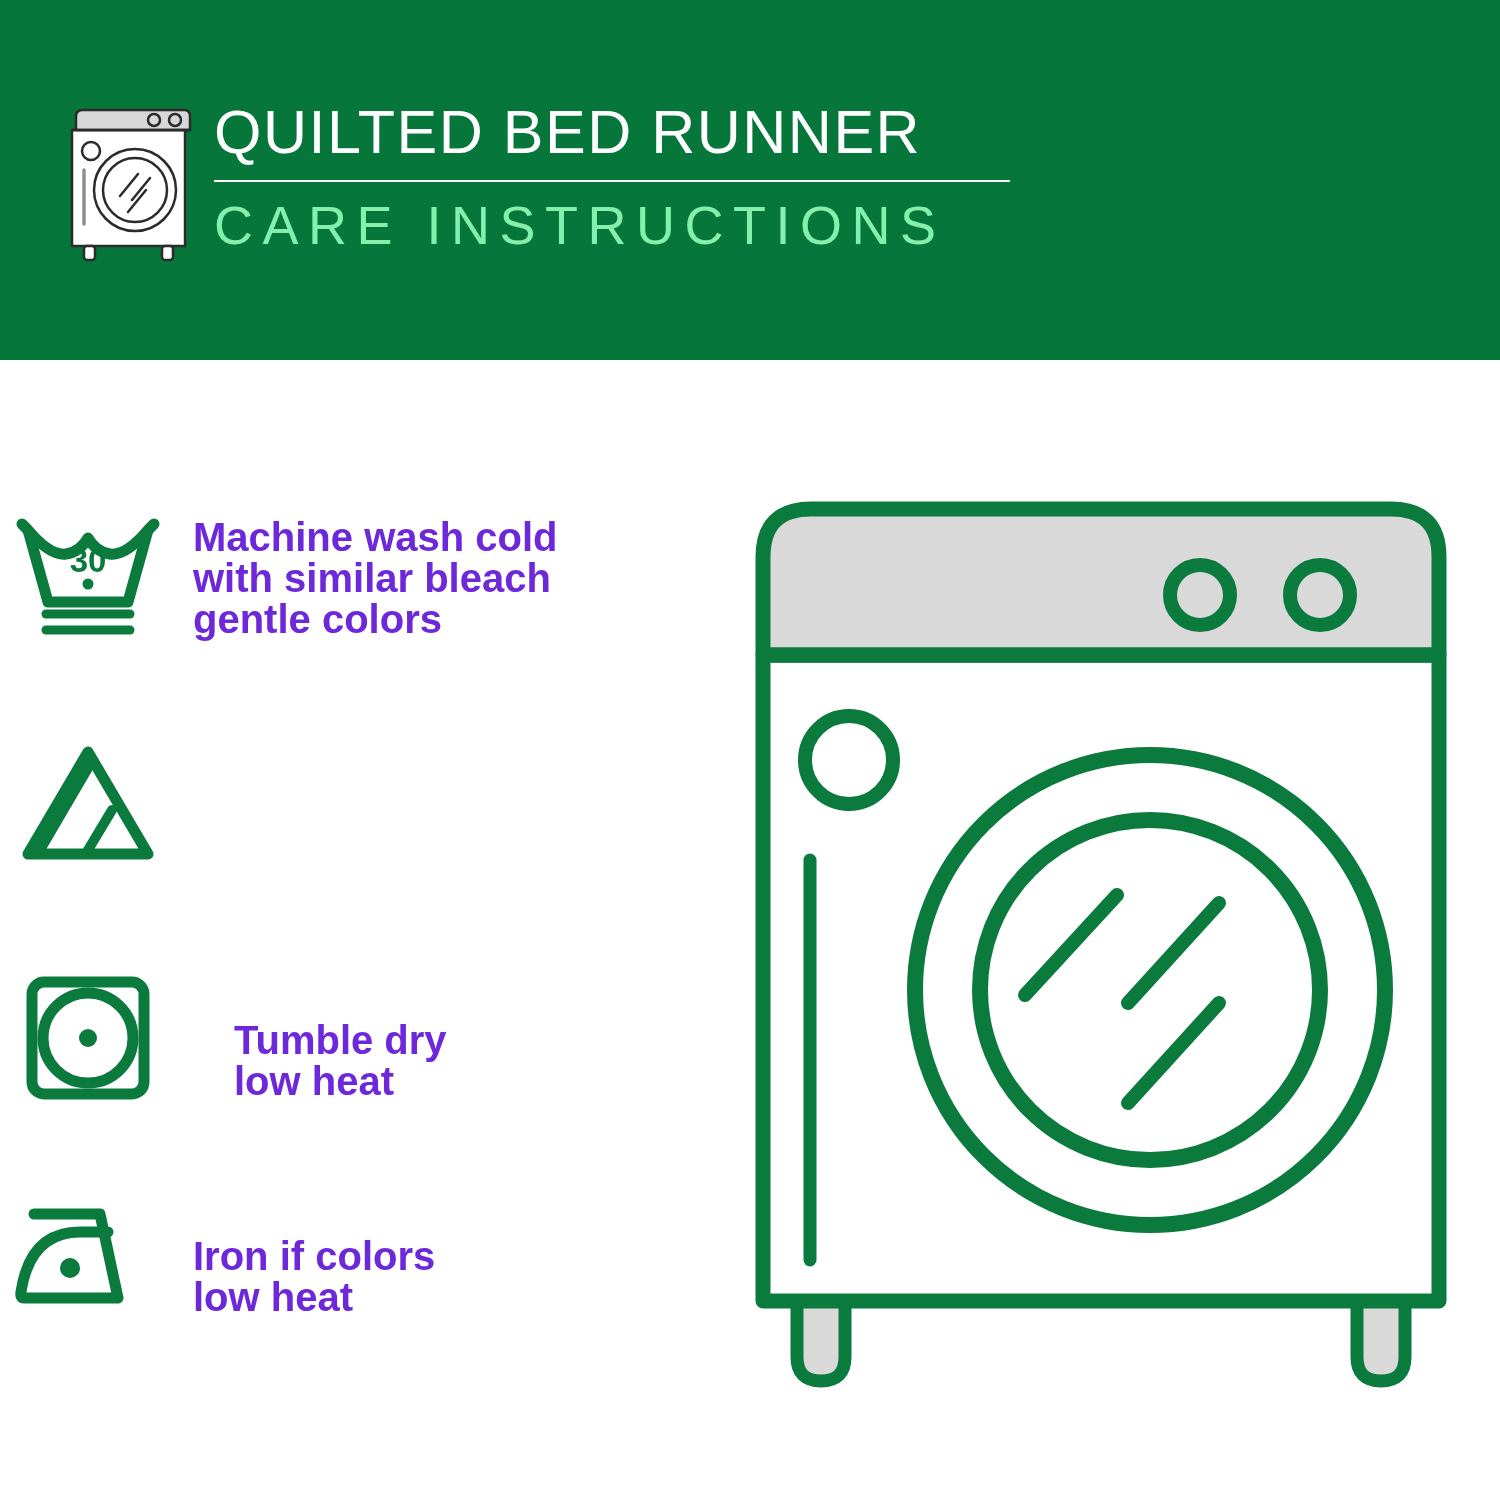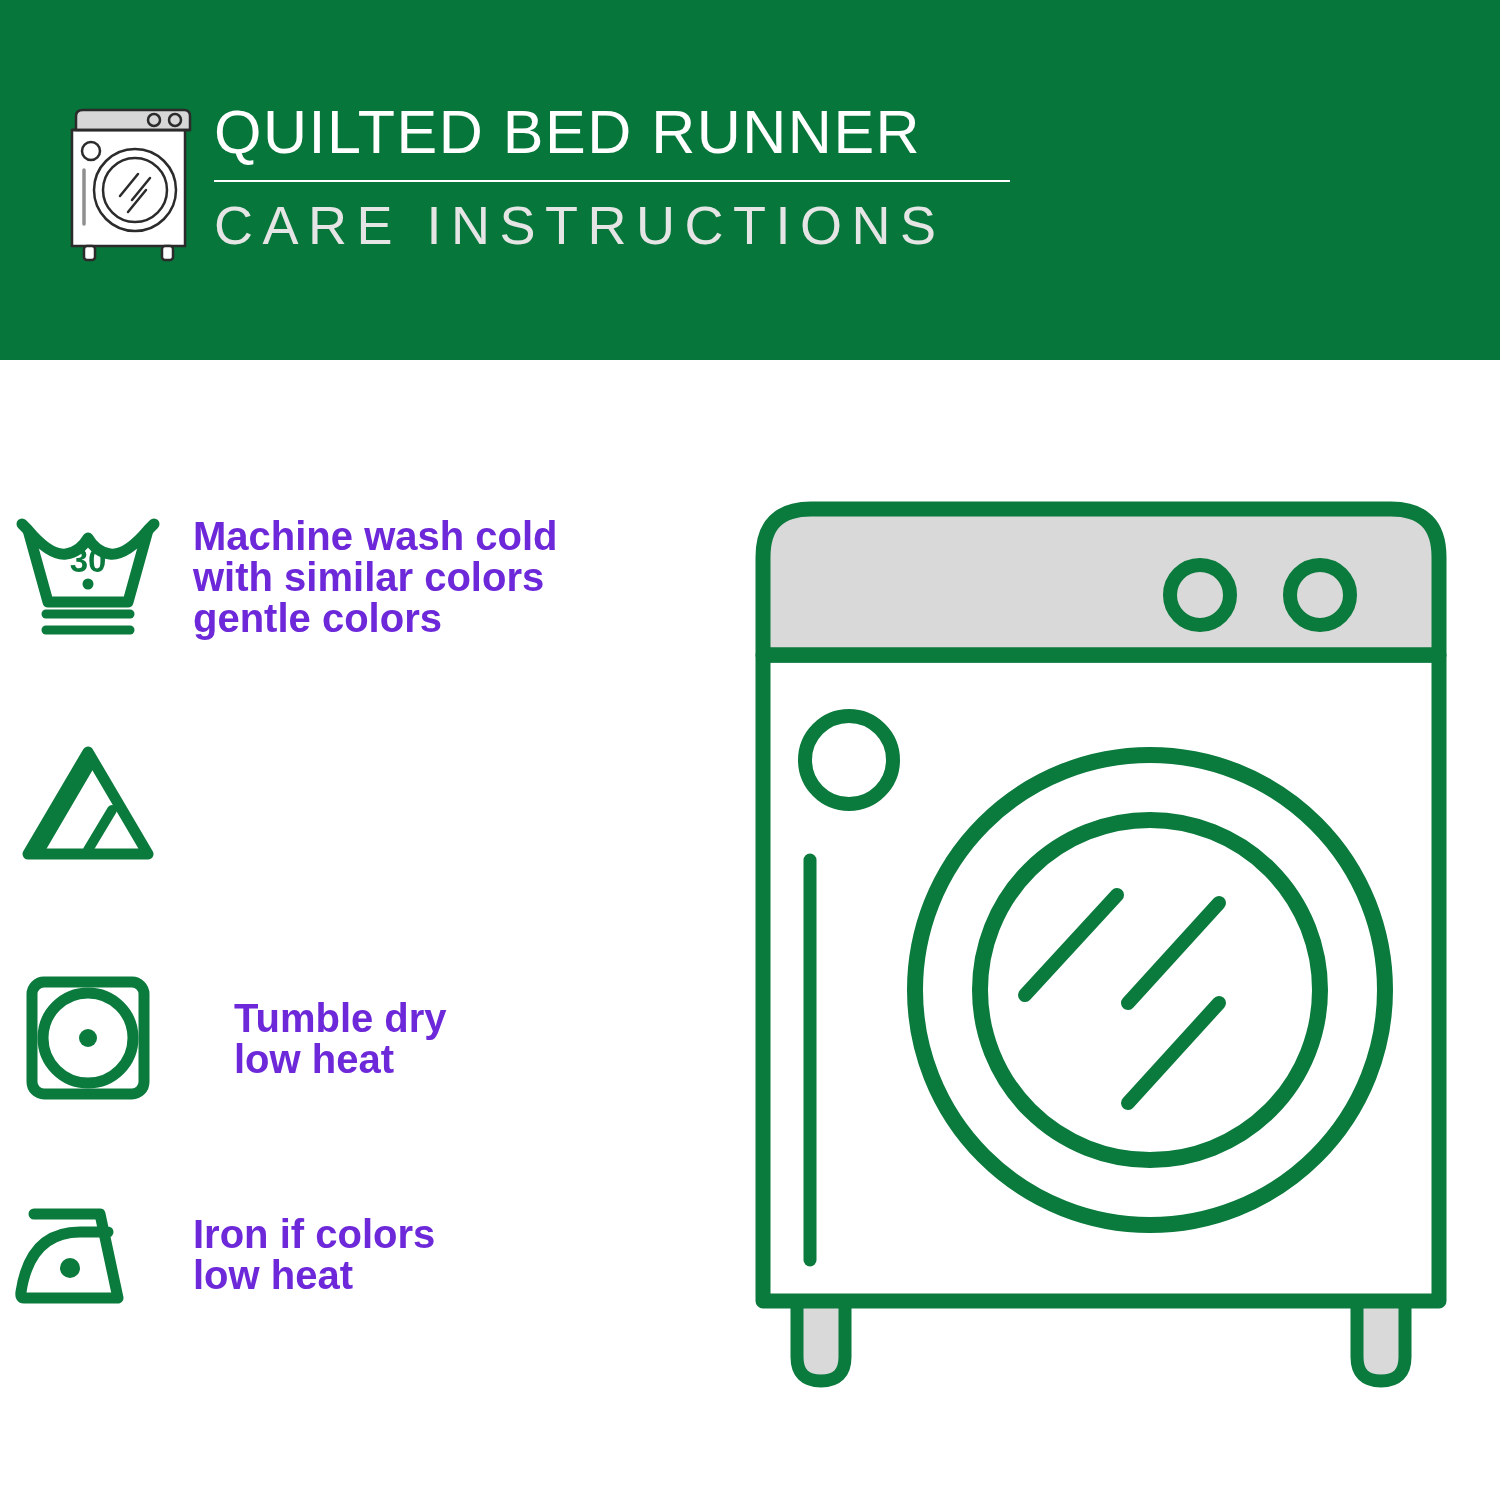--- a/index.html
+++ b/index.html
@@ -49,42 +49,42 @@
     white-space: nowrap;
   }
   #title-divider {
     width: 796px;
     height: 2px;
     background: #ffffff;
     margin-top: 12px;
     margin-bottom: 10px;
   }
   #title-sub {
-    color: #e5e5e5;
+    color: #86efac;
     font-size: 54px;
     line-height: 66px;
     font-weight: 300;
     letter-spacing: 9.5px;
     white-space: nowrap;
   }
 
   
   #care-list {
     position: absolute;
     left: 0;
     top: 360px;
     width: 700px;
     height: 1140px;
   }
   .care-row {
     position: absolute;
     left: 0;
     width: 700px;
     display: flex;
-    align-items: center;
+    align-items: flex-end;
   }
   .care-symbol {
     width: 175px;
     min-width: 175px;
     display: flex;
     justify-content: center;
     align-items: flex-start;
     padding-top: 0;
   }
   .care-text {
@@ -164,21 +164,21 @@
 
           <line x1="38" y1="104" x2="122" y2="104" stroke="#0a7a3d" stroke-width="9" stroke-linecap="round"></line>
           <line x1="38" y1="120" x2="122" y2="120" stroke="#0a7a3d" stroke-width="9" stroke-linecap="round"></line>
 
           <text x="80" y="62" text-anchor="middle" font-family="Liberation Sans, sans-serif" font-size="33" font-weight="700" fill="#0a7a3d">30</text>
           <circle cx="80" cy="74" r="5.5" fill="#0a7a3d"></circle>
         </svg>
       </div>
       <div class="care-text">
         <span class="line">Machine wash cold</span>
-        <span class="line">with similar colors</span>
+        <span class="line">with similar bleach</span>
         <span class="line">gentle colors</span>
       </div>
     </div>
 
     <div class="care-row" id="row-bleach">
       <div class="care-symbol">
         <svg viewBox="0 0 160 130" width="160" height="130" aria-hidden="true">
           <path d="M80 14 L140 116 L20 116 Z" fill="none" stroke="#0a7a3d" stroke-width="11" stroke-linejoin="round"></path>
           <line x1="80" y1="30" x2="32" y2="112" stroke="#0a7a3d" stroke-width="10" stroke-linecap="round"></line>
           <line x1="104" y1="72" x2="80" y2="112" stroke="#0a7a3d" stroke-width="10" stroke-linecap="round"></line>

